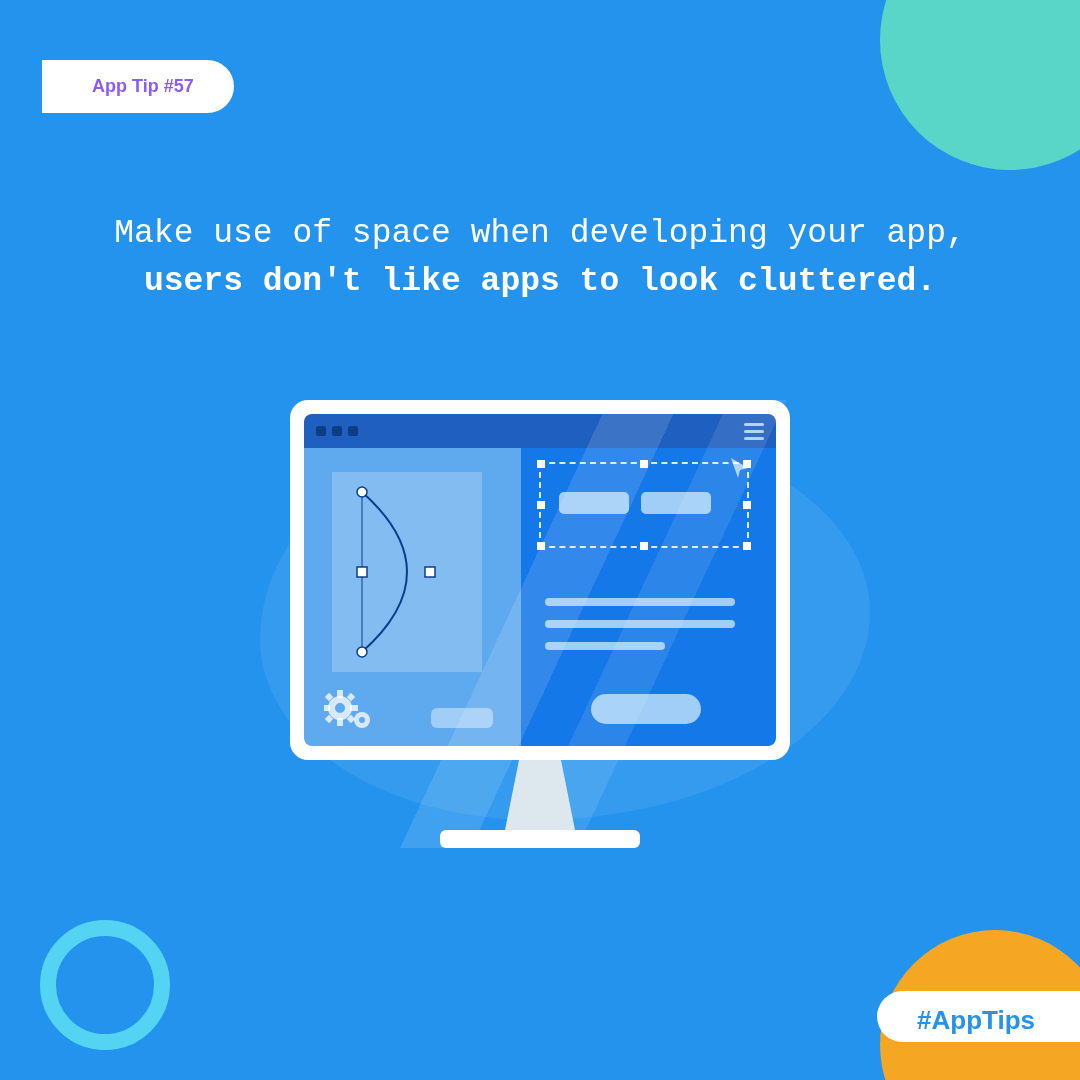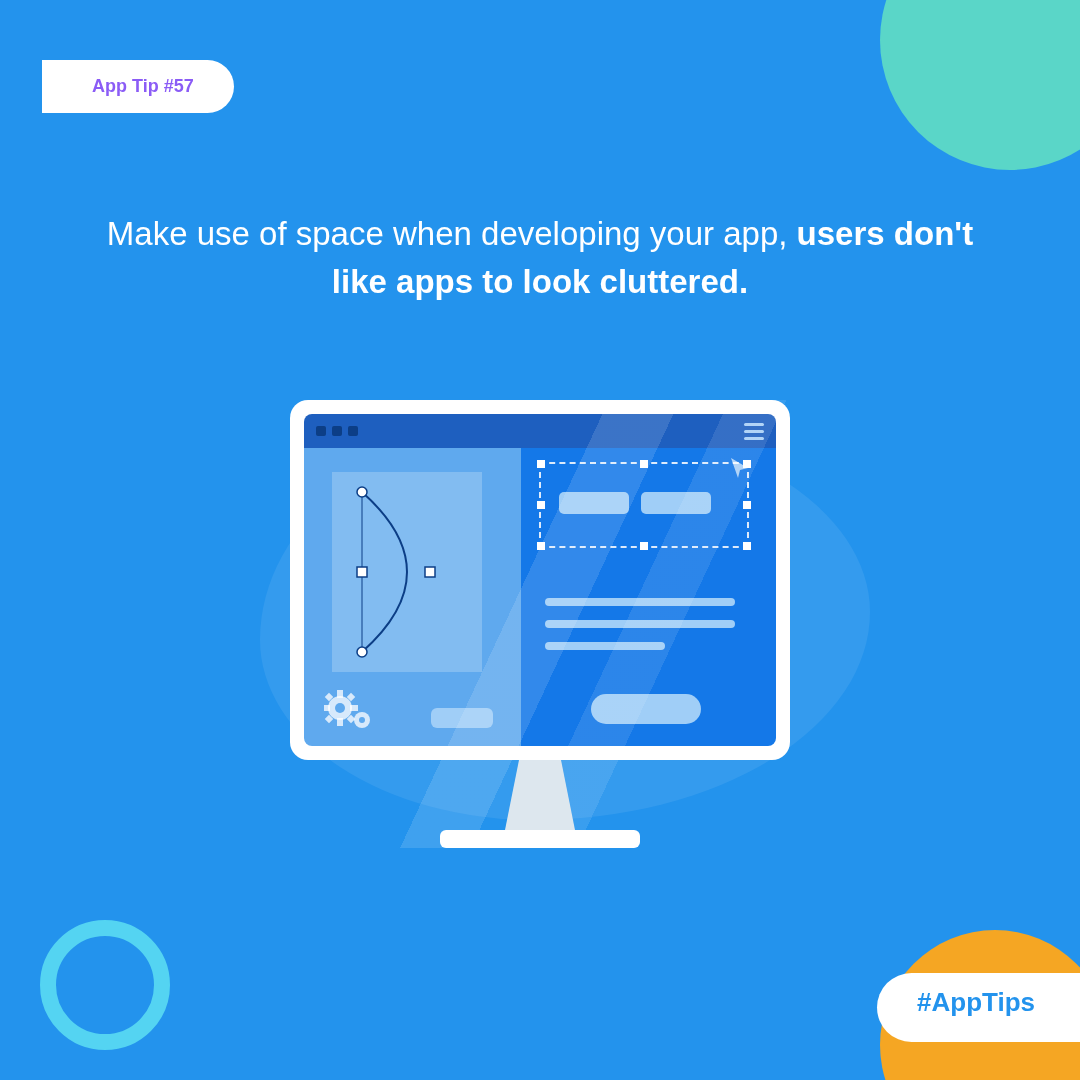--- a/index.html
+++ b/index.html
@@ -7,23 +7,23 @@
   .canvas{position:relative;width:1080px;height:1080px;background:#2393ED;}
   
   .deco-top-right{position:absolute;top:-90px;right:-60px;width:260px;height:260px;border-radius:50%;background:#5AD6C8;}
   .deco-bottom-right{position:absolute;bottom:-80px;right:-30px;width:230px;height:230px;border-radius:50%;background:#F5A623;}
   .deco-bottom-left{position:absolute;bottom:30px;left:40px;width:130px;height:130px;border-radius:50%;border:16px solid #54D4F2;}
   
   .blob{position:absolute;left:260px;top:420px;width:610px;height:400px;background:rgba(255,255,255,0.08);border-radius:48% 52% 55% 45% / 55% 48% 52% 45%;}
   
   .top-pill{position:absolute;top:60px;left:0;background:#fff;color:#8b5cf6;font-weight:700;font-size:18px;padding:16px 40px 16px 50px;border-radius:0 40px 40px 0;margin-left:42px;}
   
-  .bottom-pill{position:absolute;bottom:38px;right:0;background:#fff;color:#2393ED;font-weight:700;font-size:26px;padding:14px 45px 24px 40px;border-radius:40px 0 0 40px;}
+  .bottom-pill{position:absolute;bottom:38px;right:0;background:#fff;color:#2393ED;font-weight:700;font-size:26px;padding:14px 45px 6px 40px;border-radius:40px 0 0 40px;}
   
-  .headline{position:absolute;top:210px;left:90px;right:90px;text-align:center;color:#fff;font-size:33px;line-height:1.45;font-weight:300;}
+  .headline{position:absolute;top:210px;left:90px;right:90px;text-align:center;color:#fff;font-size:33px;line-height:1.45;font-weight:300;font-family:Liberation Mono, monospace;}
   .headline b{font-weight:700;}
   
   .logo{position:absolute;bottom:40px;left:0;right:0;display:flex;align-items:center;justify-content:center;gap:8px;color:#fff;font-weight:800;font-size:30px;letter-spacing:2px;}
   .bulb{display:inline-block;position:relative;}
   .bulb svg{display:block;}
   
   .monitor-wrap{position:absolute;left:290px;top:400px;}
   .monitor-frame{width:500px;height:360px;background:#fff;border-radius:18px;padding:14px;box-shadow:0 0 0 0 rgba(0,0,0,0);}
   .monitor-stand-neck{width:70px;height:70px;background:#DDE7EE;margin:0 auto;clip-path:polygon(20% 0,80% 0,100% 100%,0 100%);}
   .monitor-stand-base{width:200px;height:18px;background:#fff;border-radius:6px;margin:0 auto;}

